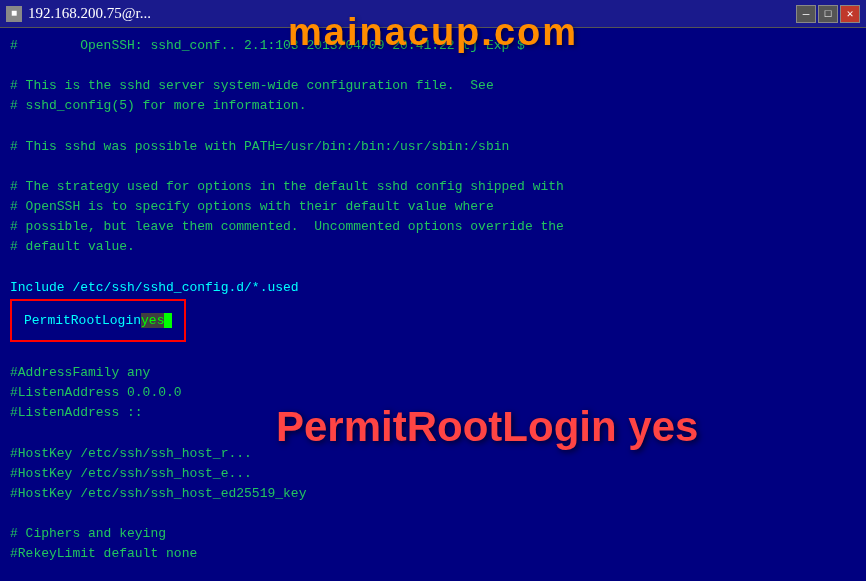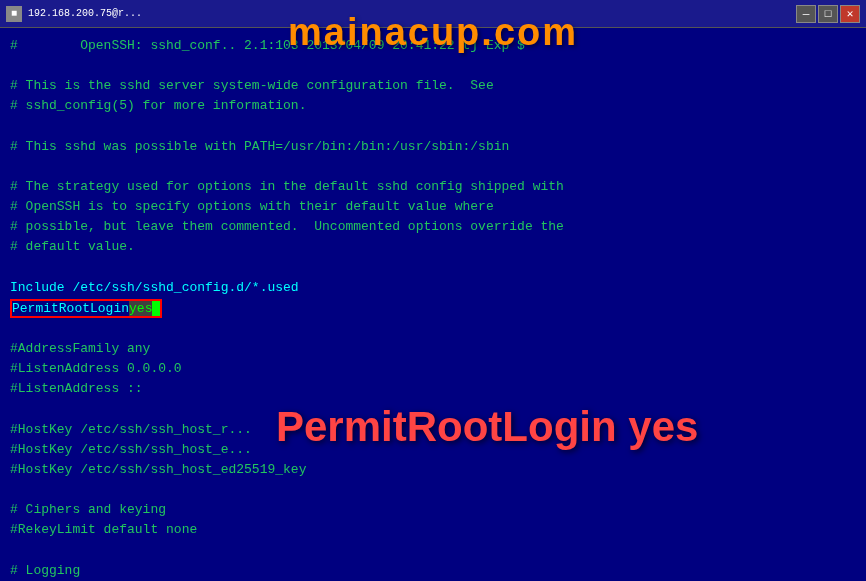--- a/index.html
+++ b/index.html
@@ -27,22 +27,22 @@
       background: #888;
       margin-right: 6px;
       font-size: 10px;
       display: flex;
       align-items: center;
       justify-content: center;
       color: #fff;
     }
     .title-bar-text {
       color: #fff;
-      font-size: 10px;
-      font-family: Liberation Mono, monospace;
+      font-size: 15px;
+      font-family: Liberation Serif, serif;
       flex: 1;
     }
     .title-bar-buttons {
       display: flex;
       gap: 2px;
     }
     .tb-btn {
       width: 20px;
       height: 18px;
       background: #555;
@@ -132,21 +132,21 @@
   <div class="line comment"># This sshd was possible with PATH=/usr/bin:/bin:/usr/sbin:/sbin</div>
   <div class="line empty">&nbsp;</div>
   <div class="line comment"># The strategy used for options in the default sshd config shipped with</div>
   <div class="line comment"># OpenSSH is to specify options with their default value where</div>
   <div class="line comment"># possible, but leave them commented.  Uncommented options override the</div>
   <div class="line comment"># default value.</div>
   <div class="line empty">&nbsp;</div>
   <div class="line" style="color:#00ffff;">Include /etc/ssh/sshd_config.d/*.used</div>
 
   <div style="margin: 1px 0;">
-    <span style="border: 2px solid #ff0000; display: inline-flex; align-items: center; padding: 0;">
+    <span style="border: 2px solid #ff0000; display: inline-flex; align-items: center; padding: 12px;">
       <span style="color:#00ffff; font-size:13px; font-family:'Courier New',Courier,monospace;">PermitRootLogin </span>
         <span style="background:#404040; color:#00ff00; font-size:13px; font-family:'Courier New',Courier,monospace;">yes</span>
         <span style="background:#00ff00; color:#00ff00; font-size:13px; font-family:'Courier New',Courier,monospace; width:8px; display:inline-block;">&nbsp;</span>
     </span>
   </div>
 
   <div class="line empty">&nbsp;</div>
   <div class="line comment">#AddressFamily any</div>
   <div class="line comment">#ListenAddress 0.0.0.0</div>
   <div class="line comment">#ListenAddress ::</div>

